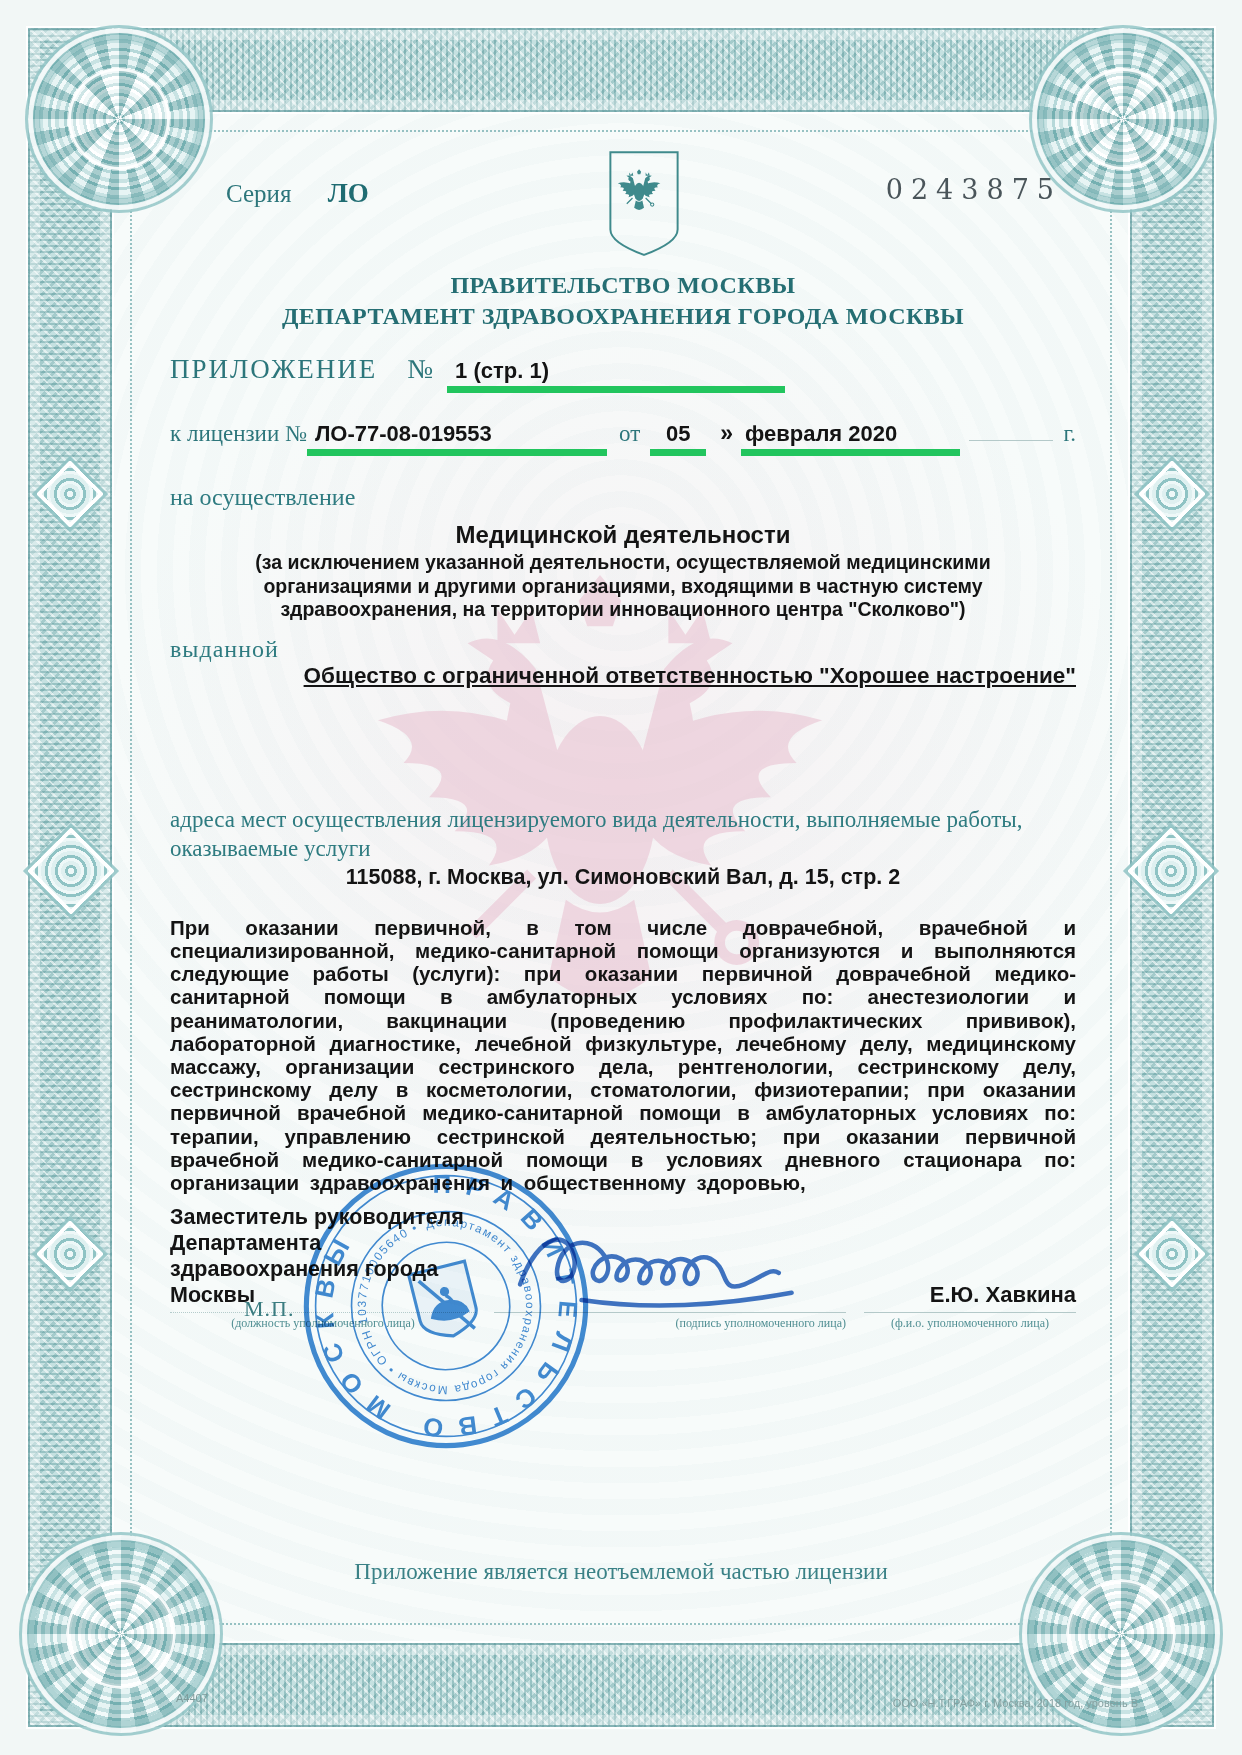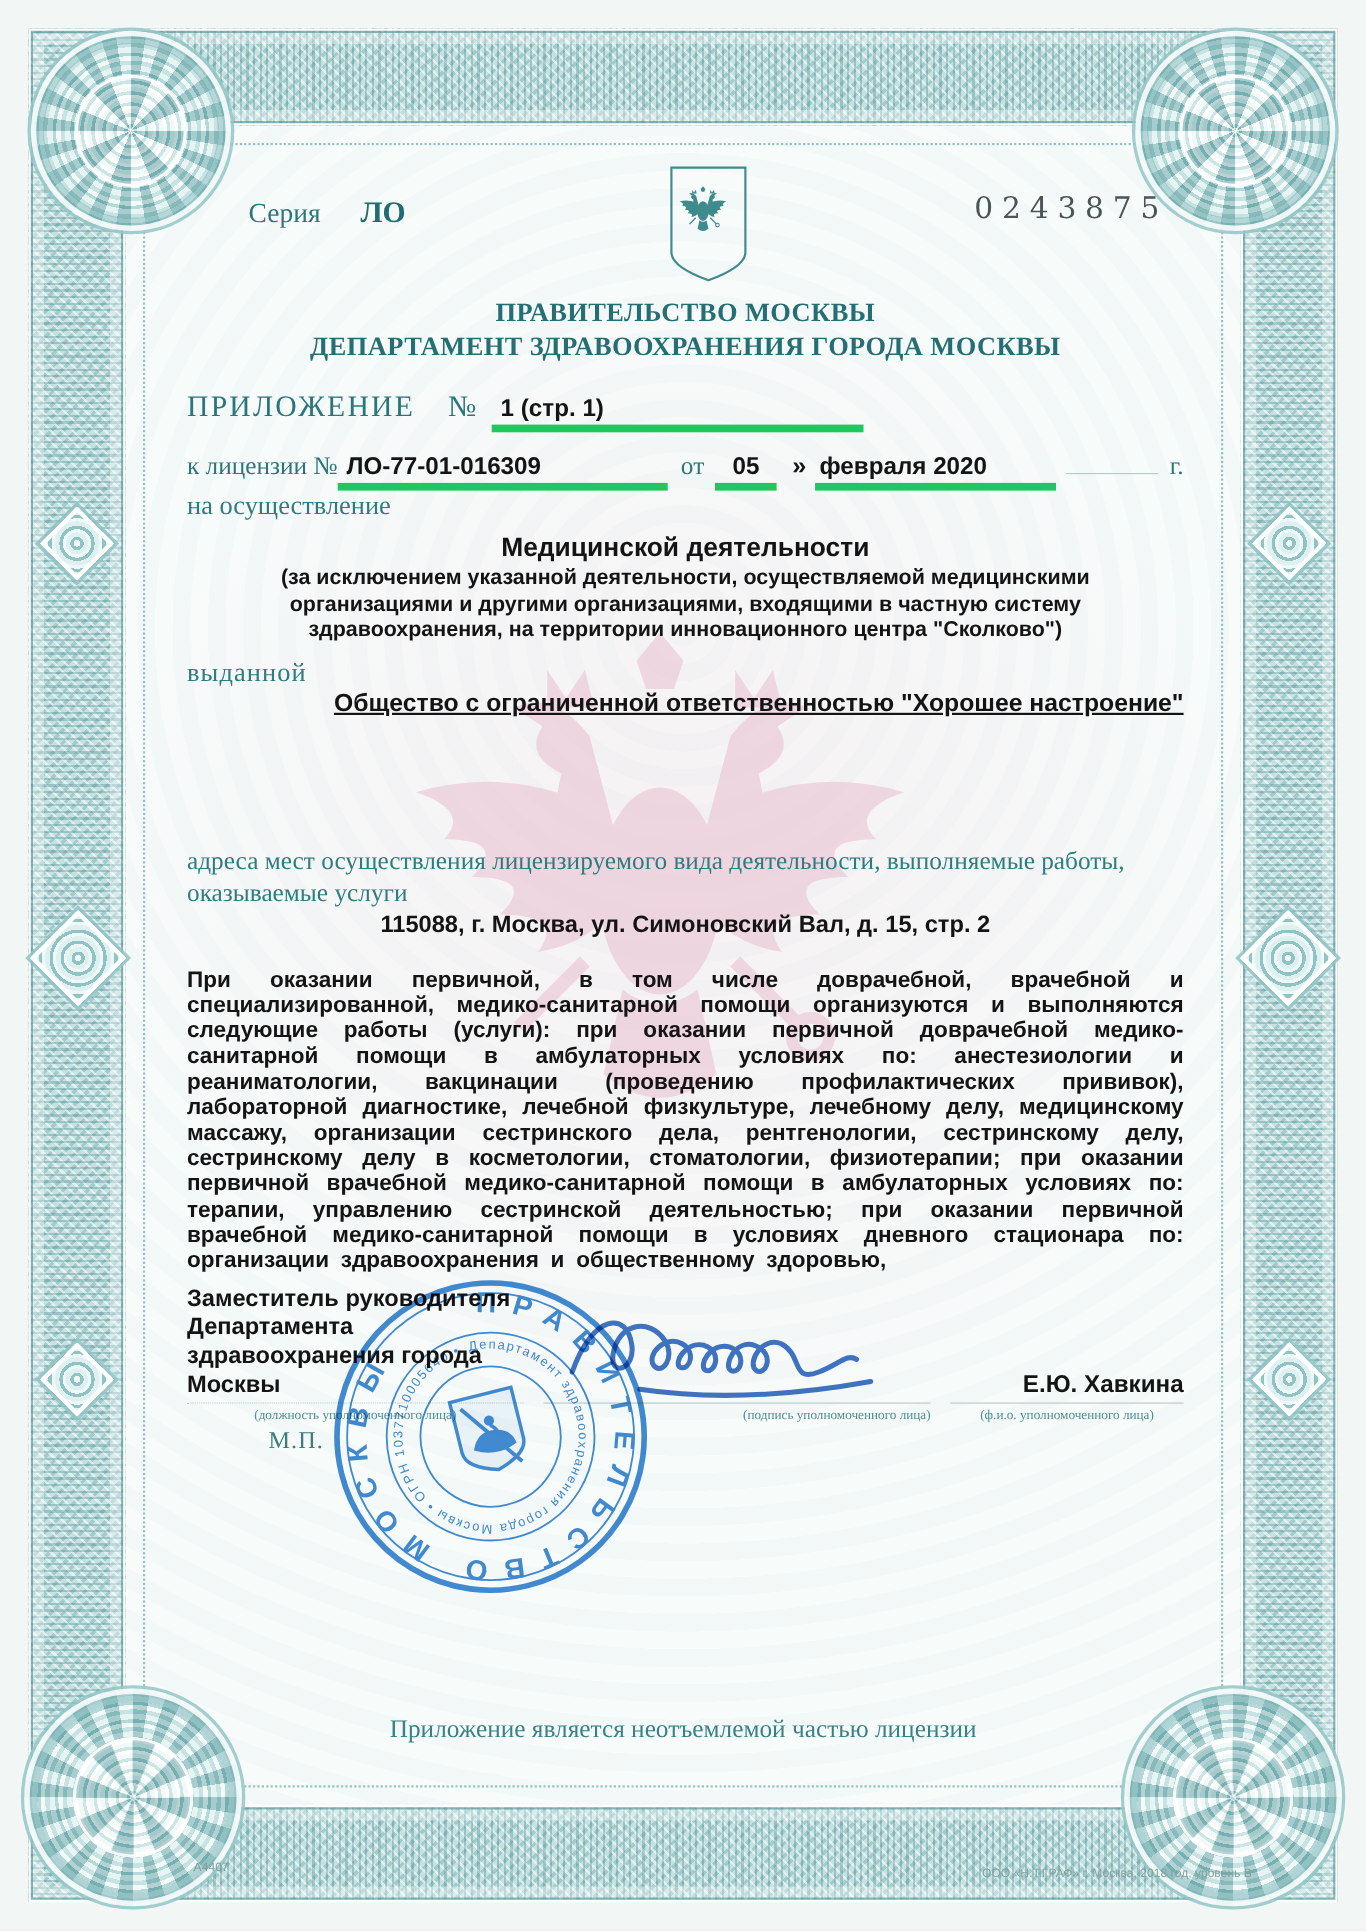--- a/index.html
+++ b/index.html
@@ -72,29 +72,29 @@
   .emblem{width:82px;height:112px;color:#3f8a8c;}
   .number{flex:1;text-align:right;margin-top:26px;padding-right:14px;
     font-family:"DejaVu Serif", serif;font-size:27px;letter-spacing:8px;color:#4a555a;}
   .gov,.dept{text-align:center;font-weight:700;font-size:24px;color:#256e73;letter-spacing:.4px;line-height:27px;}
   .gov{margin-top:2px;} .dept{margin-top:4px;}
   .annex-row{display:flex;align-items:baseline;margin-top:24px;font-size:27px;letter-spacing:2px;color:#2c767b;}
   .annex-row .no{margin-left:30px;letter-spacing:0;}
   .fill{font-family:"Liberation Sans", sans-serif;font-weight:700;color:#141414;
         border-bottom:7px solid #22c55e;display:inline-block;}
   .annex-val{font-size:22px;min-width:330px;margin-left:14px;padding:0 0 2px 8px;letter-spacing:0;}
-  .lic-row{display:flex;align-items:baseline;margin-top:12px;font-size:23px;color:#2c767b;}
+  .lic-row{display:flex;align-items:baseline;margin-top:22px;font-size:23px;color:#2c767b;}
   .lic-num{font-size:22px;min-width:292px;padding:0 0 2px 8px;}
   .lic-from{margin-left:12px;}
   .lic-day{font-size:22px;min-width:56px;text-align:center;margin-left:10px;padding-bottom:2px;}
   .lic-q{font-family:"Liberation Sans", sans-serif;font-weight:700;color:#141414;margin-left:14px;}
   .lic-month{font-size:22px;min-width:215px;margin-left:8px;padding:0 0 2px 4px;}
   .lic-blank{flex:0 0 84px;border-bottom:1px solid #b4c9c9;margin-left:auto;height:1.1em;}
   .lic-year{margin-left:10px;}
-  .lead{margin-top:1px;font-size:24px;}
+  .lead{margin-top:28px;font-size:24px;}
   .act-title{text-align:center;margin-top:10px;font-size:24px;line-height:27px;}
   .act-exc{text-align:center;margin:3px auto 0;width:94%;font-size:19.5px;line-height:23.5px;}
   .issued-row{display:flex;align-items:baseline;margin-top:14px;flex-direction:column;}
   .issued-label{font-size:24px;letter-spacing:1px;}
   .issued-cap{font-size:13.5px;color:#43888c;margin-left:10px;}
   .org{text-align:right;font-size:22.5px;line-height:26px;text-decoration:underline;}
   .addr-label{margin-top:116px;font-size:23px;line-height:29px;}
   .addr-val{text-align:center;margin-top:2px;font-size:21.5px;}
   .works{margin-top:26px;font-size:20.5px;line-height:23.2px;text-align:justify;word-spacing:5px;}
   .sig-row{display:flex;align-items:flex-end;margin-top:10px;}
@@ -180,21 +180,21 @@
     <div class="dept">ДЕПАРТАМЕНТ ЗДРАВООХРАНЕНИЯ ГОРОДА МОСКВЫ</div>
 
     <div class="annex-row">
       <span>ПРИЛОЖЕНИЕ</span>
       <span class="no">№</span>
       <span class="fill annex-val">1 (стр. 1)</span>
     </div>
 
     <div class="lic-row">
       <span>к лицензии №</span>
-      <span class="fill lic-num">ЛО-77-01-016309</span>
+      <span class="fill lic-num">ЛО-77-08-019553</span>
       <span class="lic-from">от</span>
       <span class="fill lic-day">05</span>
       <span class="lic-q">»</span>
       <span class="fill lic-month">февраля 2020</span>
       <span class="lic-blank"></span>
       <span class="lic-year">г.</span>
     </div>
 
     <div class="lead teal">на осуществление</div>
     <div class="act-title ink">Медицинской деятельности</div>

